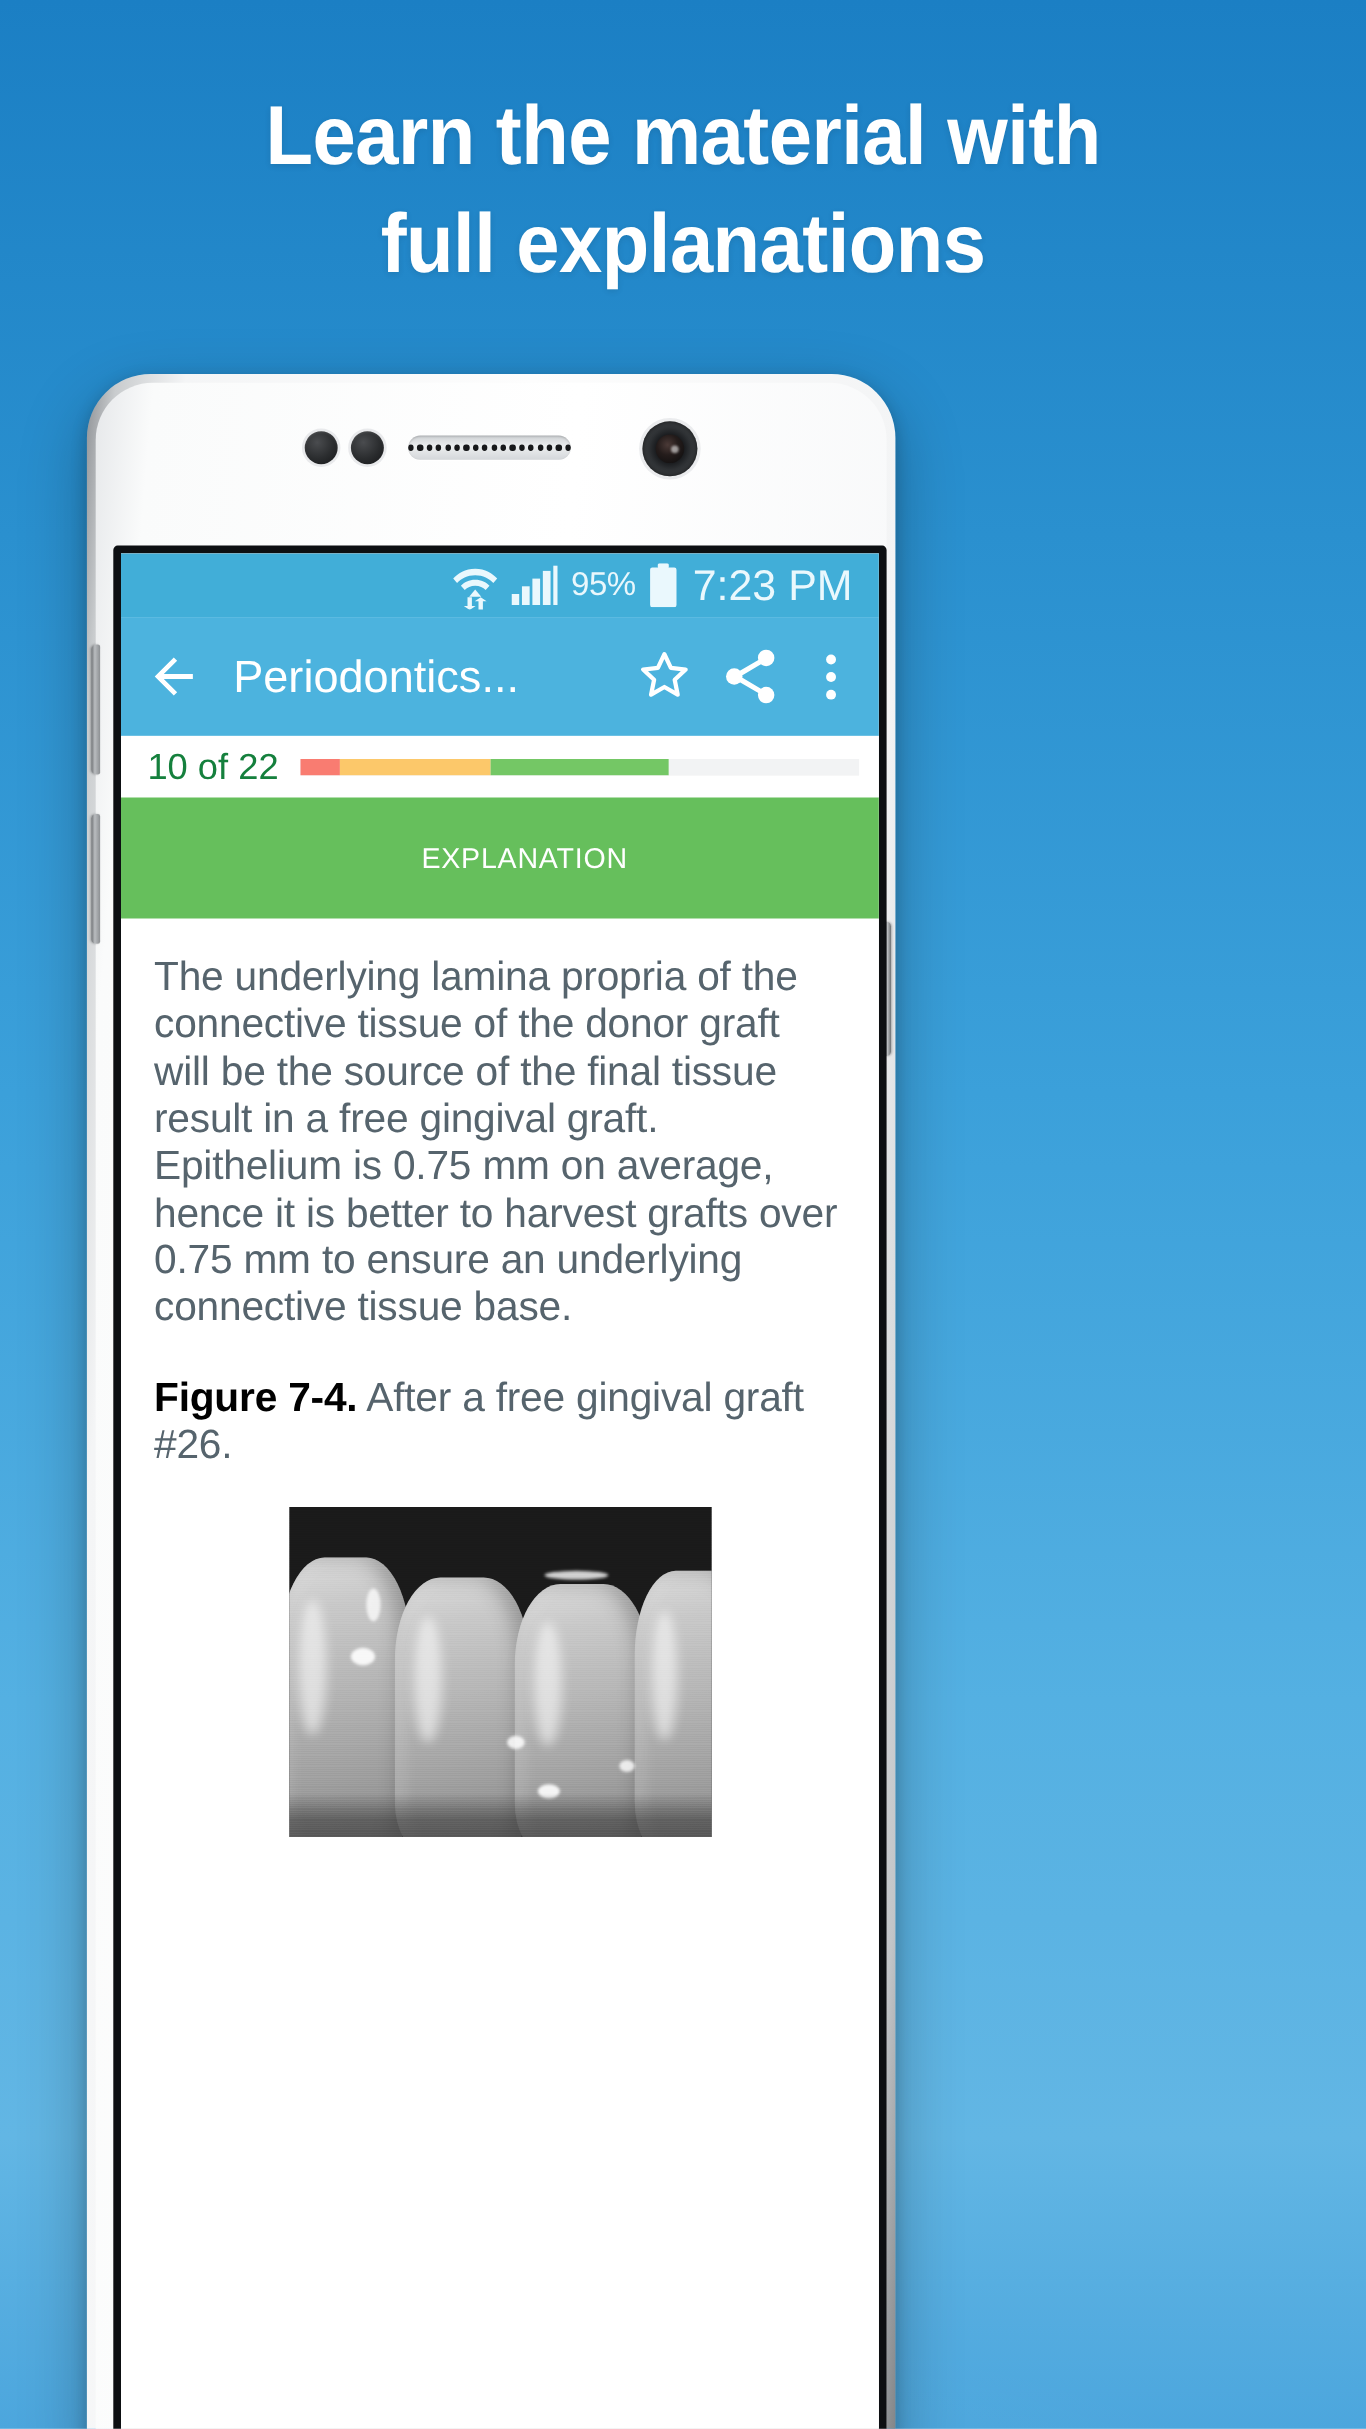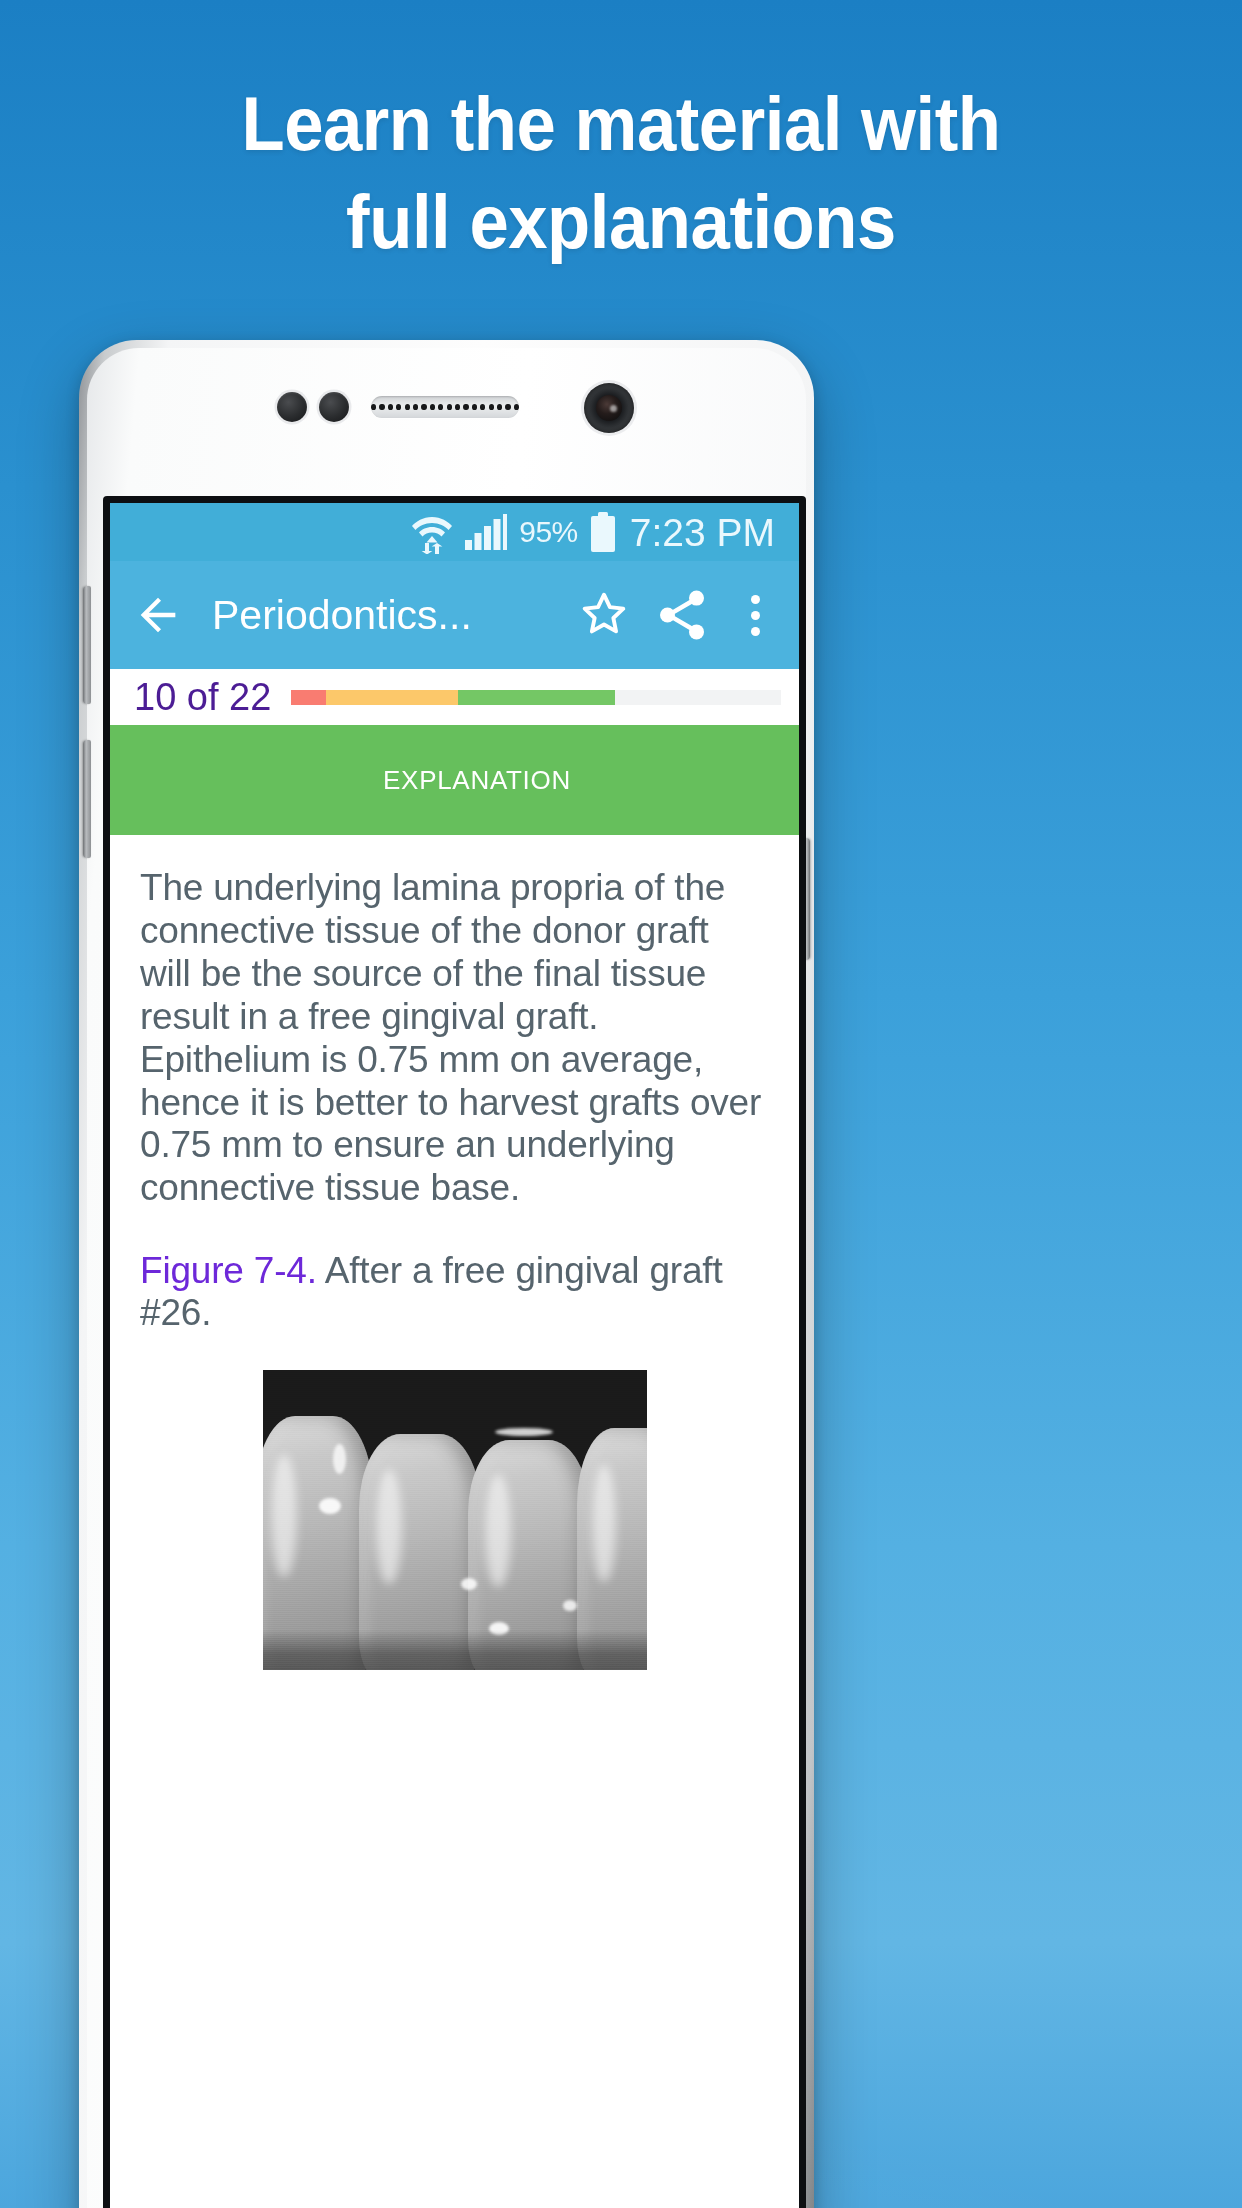--- a/index.html
+++ b/index.html
@@ -195,22 +195,22 @@
   
   .progress-row {
     height: 56px;
     background: #ffffff;
     display: flex;
     align-items: center;
     padding: 0 18px 0 24px;
     gap: 20px;
   }
   .progress-label {
-    font-size: 38px;
-    color: #4c1d95;
+    font-size: 33px;
+    color: #15803d;
     white-space: nowrap;
   }
   .progress-track {
     flex: 1 1 auto;
     height: 15px;
     background: #f2f3f4;
     display: flex;
     overflow: hidden;
   }
   .seg { height: 100%; }
@@ -259,21 +259,21 @@
     line-height: 1.16;
     color: #56646d;
     letter-spacing: -0.2px;
   }
   .figure-caption {
     margin-top: 40px;
     font-size: 37px;
     color: #56646d;
     letter-spacing: -0.2px;
   }
-  .figure-caption b { color: #6d28d9; font-weight: normal; }
+  .figure-caption b { color: #000000; font-weight: bold; }
 
   
   .figure-image {
     margin: 36px auto 0 auto;
     width: 384px;
     height: 300px;
     position: relative;
     overflow: hidden;
     background: #1a1a1a;
   }

